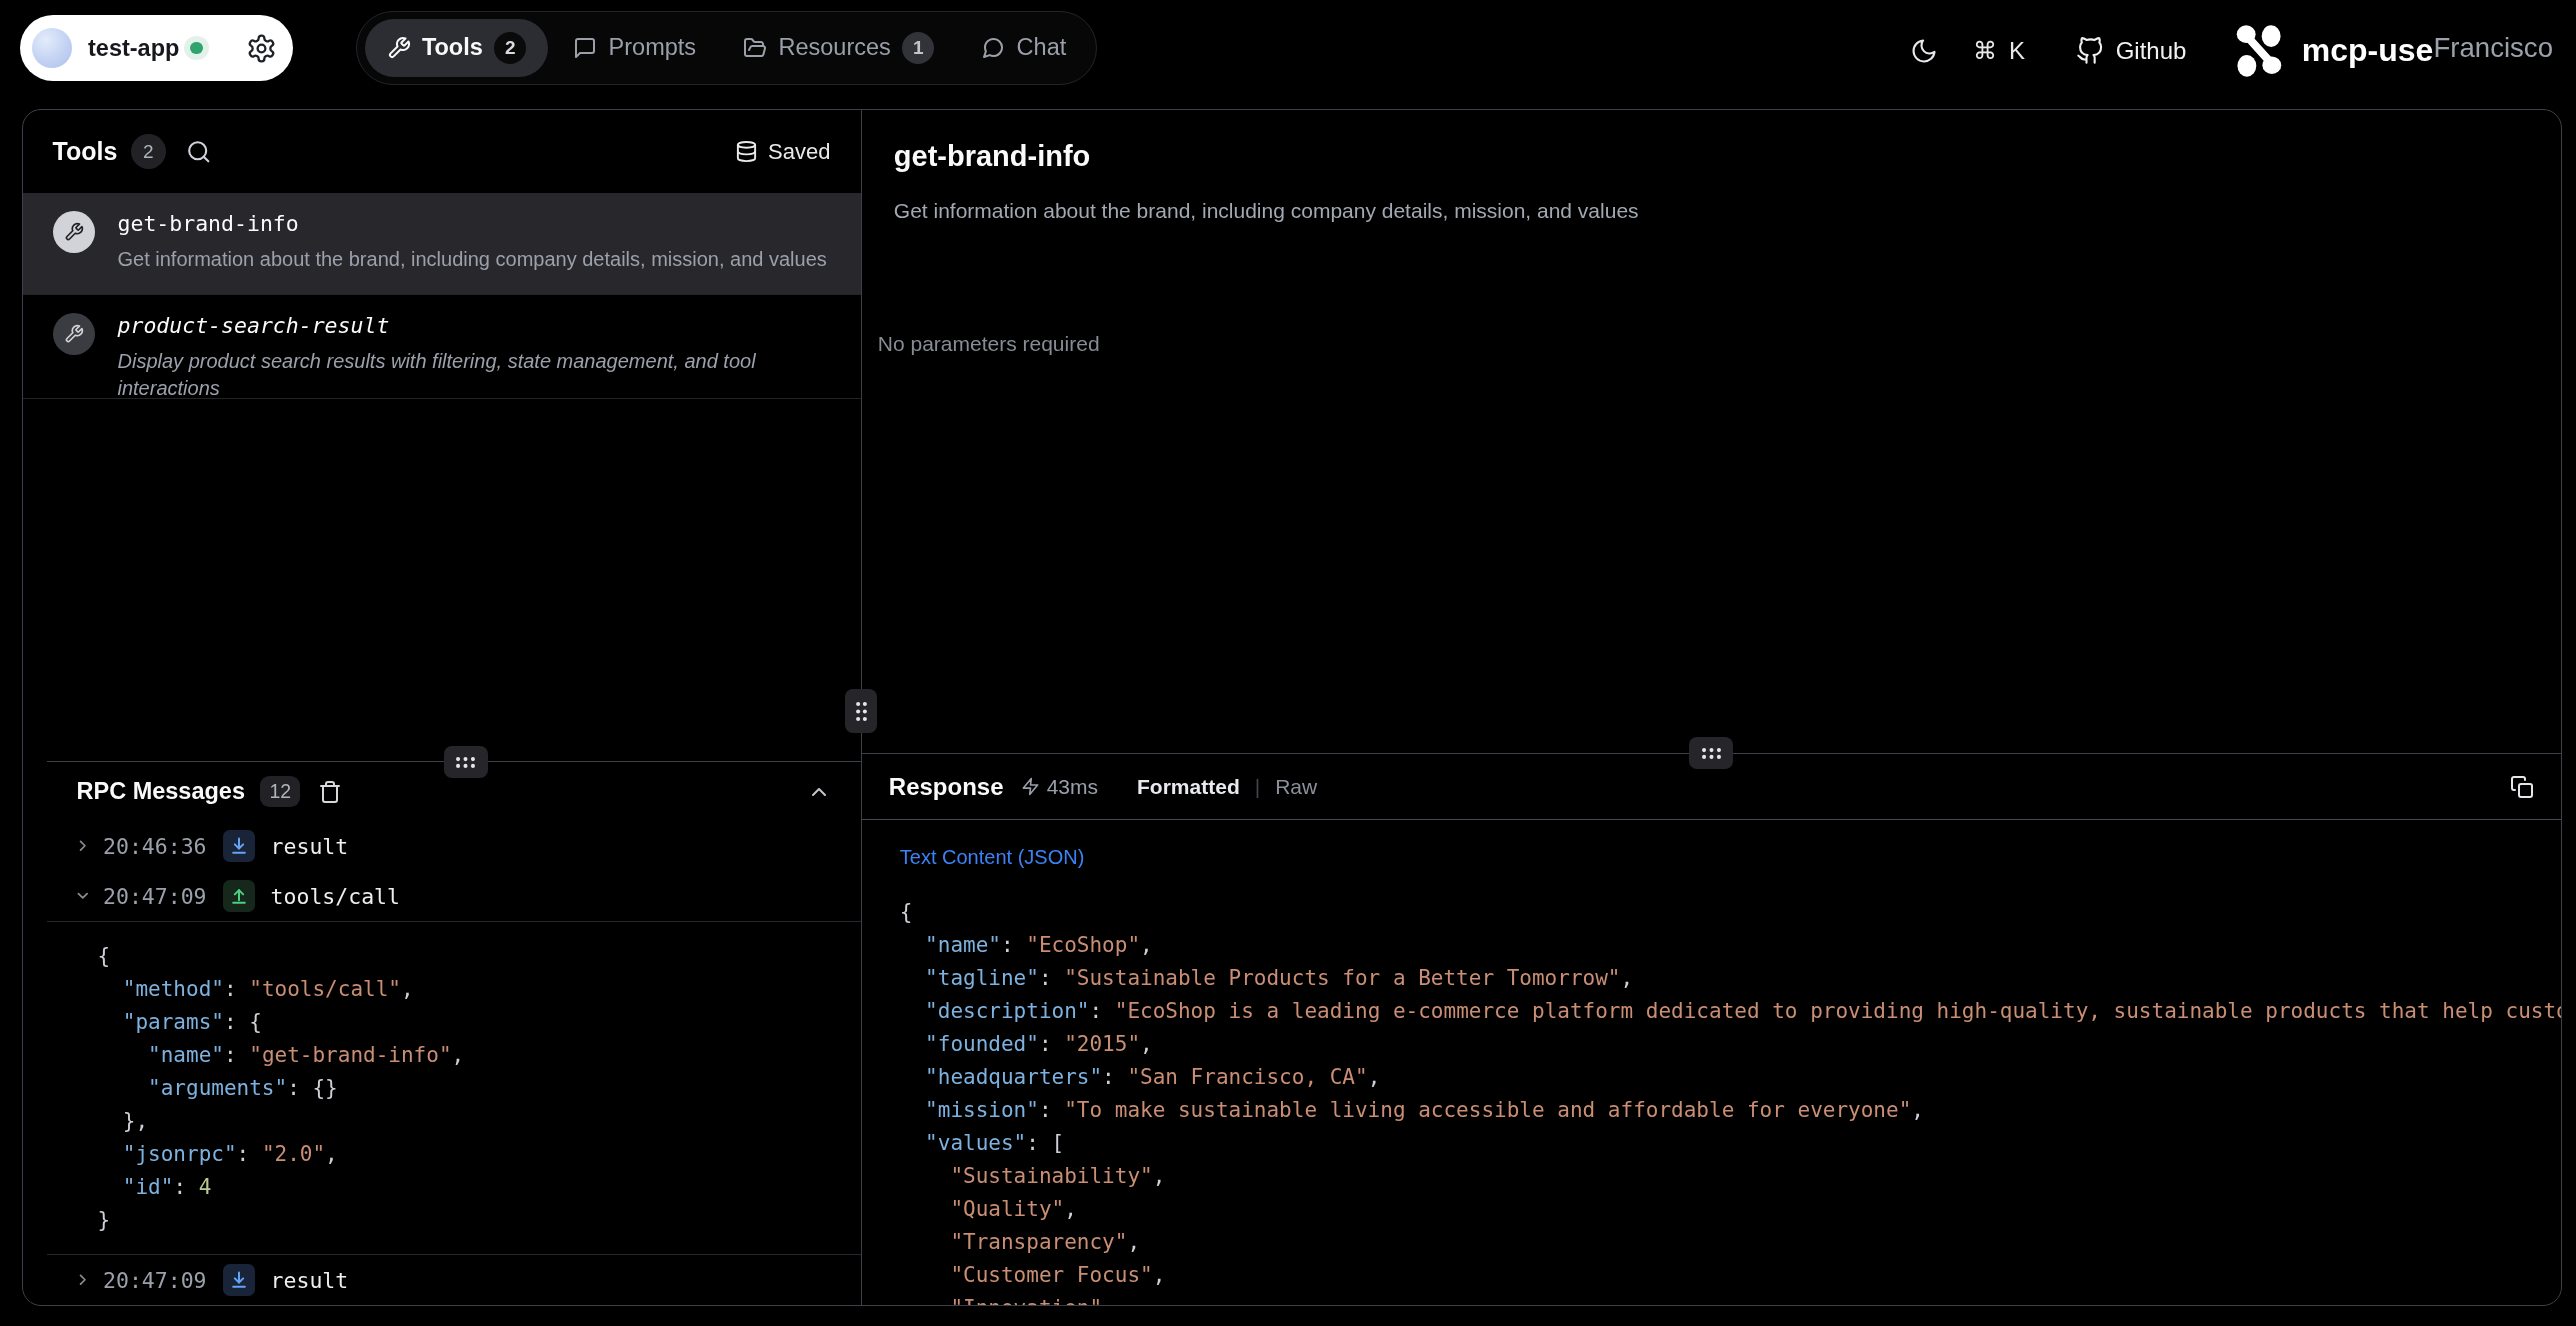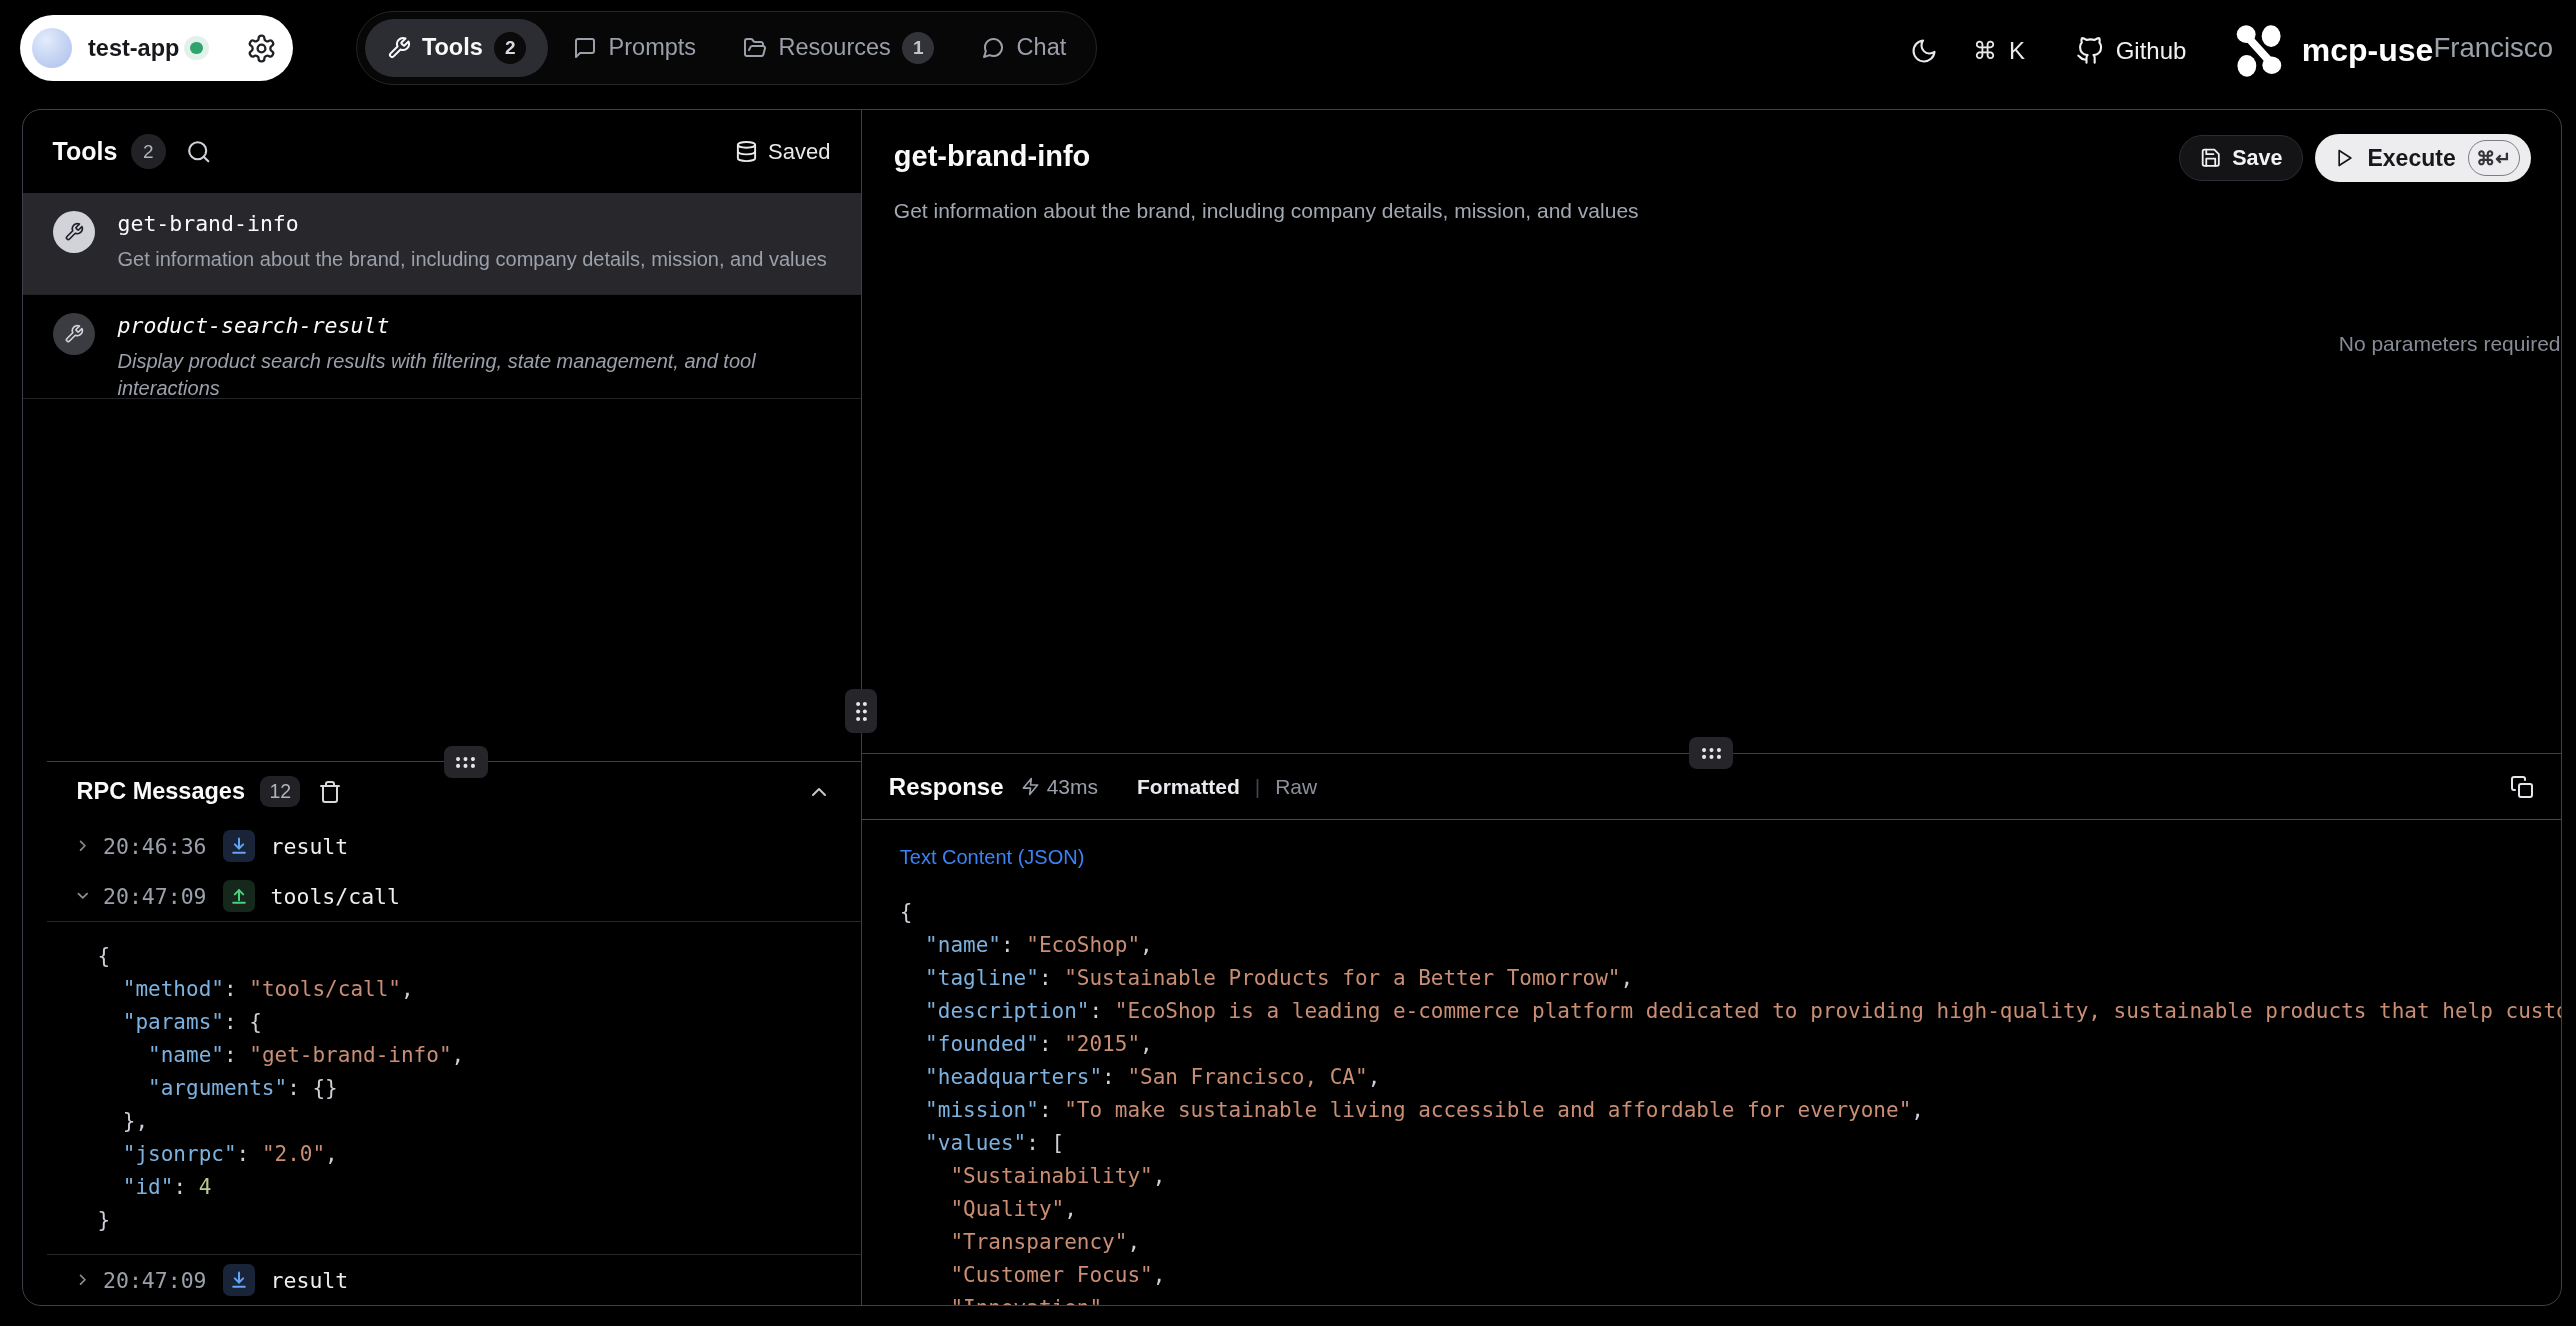--- a/index.html
+++ b/index.html
@@ -105,21 +105,21 @@
   .detail .grip-h{left:50%;margin-left:-22px;top:auto;bottom:-16px;}
   .detail-title{font-size:29px;font-weight:700;color:#fafafa;}
   .detail-desc{font-size:21px;color:#a2a8b2;margin-top:25.5px;}
   .detail-actions{position:absolute;top:24px;right:30px;display:flex;gap:12px;align-items:center;}
   .btn-save{height:46px;border-radius:23px;background:#141417;border:1.3px solid #2c2d33;
     display:flex;align-items:center;gap:10.8px;padding:0 20px;font-size:21.5px;font-weight:600;color:#f2f2f4;cursor:pointer;}
   .btn-exec{height:48px;border-radius:24px;background:#ededef;border:none;
     display:flex;align-items:center;gap:12px;padding:0 10.8px 0 20px;font-size:23px;font-weight:600;color:#17181c;cursor:pointer;}
   .exec-kbd{height:36px;min-width:52px;border-radius:18px;border:1.3px solid #7a7d87;color:#32343a;
     display:flex;align-items:center;justify-content:center;font-size:19px;}
-  .empty-state{position:absolute;left:7px;right:0;top:222px;text-align:right;
+  .empty-state{position:absolute;left:16px;right:0;top:222px;text-align:left;
     font-size:21px;color:#868b95;}
 
   .response{flex:1;display:flex;flex-direction:column;overflow:hidden;}
   .resp-header{height:66px;flex:none;display:flex;align-items:center;padding:0 27px;
     border-bottom:1.3px solid #464a53;}
   .resp-title{font-size:24px;font-weight:700;}
   .resp-ms{display:flex;align-items:center;gap:6.7px;margin-left:17.5px;color:#9aa0ab;font-size:21px;}
   .view-sw{display:flex;align-items:center;gap:15px;margin-left:39px;font-size:21px;}
   .view-on{color:#e9eaee;font-weight:600;cursor:pointer;}
   .view-sep{color:#42454d;}
@@ -366,41 +366,20 @@
         </svg>
     </span>
   </div>
 
   <div class="right-pane">
 
     <div class="detail">
       <div class="detail-title">get-brand-info</div>
       <div class="detail-desc">Get information about the brand, including company details, mission, and values</div>
 
-      <div class="detail-actions">
-        <button class="btn-save">
-          <span>
-              <svg width="21.5" height="21.5" viewBox="0 0 24 24" fill="none" stroke="currentColor" stroke-width="2" stroke-linecap="round" stroke-linejoin="round">
-                <path d="M19 21H5a2 2 0 0 1-2-2V5a2 2 0 0 1 2-2h11l5 5v11a2 2 0 0 1-2 2z"></path>
-                <polyline points="17 21 17 13 7 13 7 21"></polyline>
-                <polyline points="7 3 7 8 15 8"></polyline>
-              </svg>
-            </span>
-          <span>Save</span>
-        </button>
-        <button class="btn-exec">
-          <span>
-              <svg width="20" height="20" viewBox="0 0 24 24" fill="none" stroke="currentColor" stroke-width="2" stroke-linecap="round" stroke-linejoin="round">
-                <polygon points="5 3 19 12 5 21 5 3"></polygon>
-              </svg>
-            </span>
-          <span>Execute</span>
-          <span class="exec-kbd">⌘↵</span>
-        </button>
-      </div>
 
       <div class="empty-state">No parameters required</div>
 
       <span class="grip-h">
         <svg width="23" height="15" viewBox="0 0 34 22" fill="#e5e6e9">
             <circle cx="6" cy="6" r="3"></circle>
             <circle cx="17" cy="6" r="3"></circle>
             <circle cx="28" cy="6" r="3"></circle>
             <circle cx="6" cy="16" r="3"></circle>
             <circle cx="17" cy="16" r="3"></circle>

